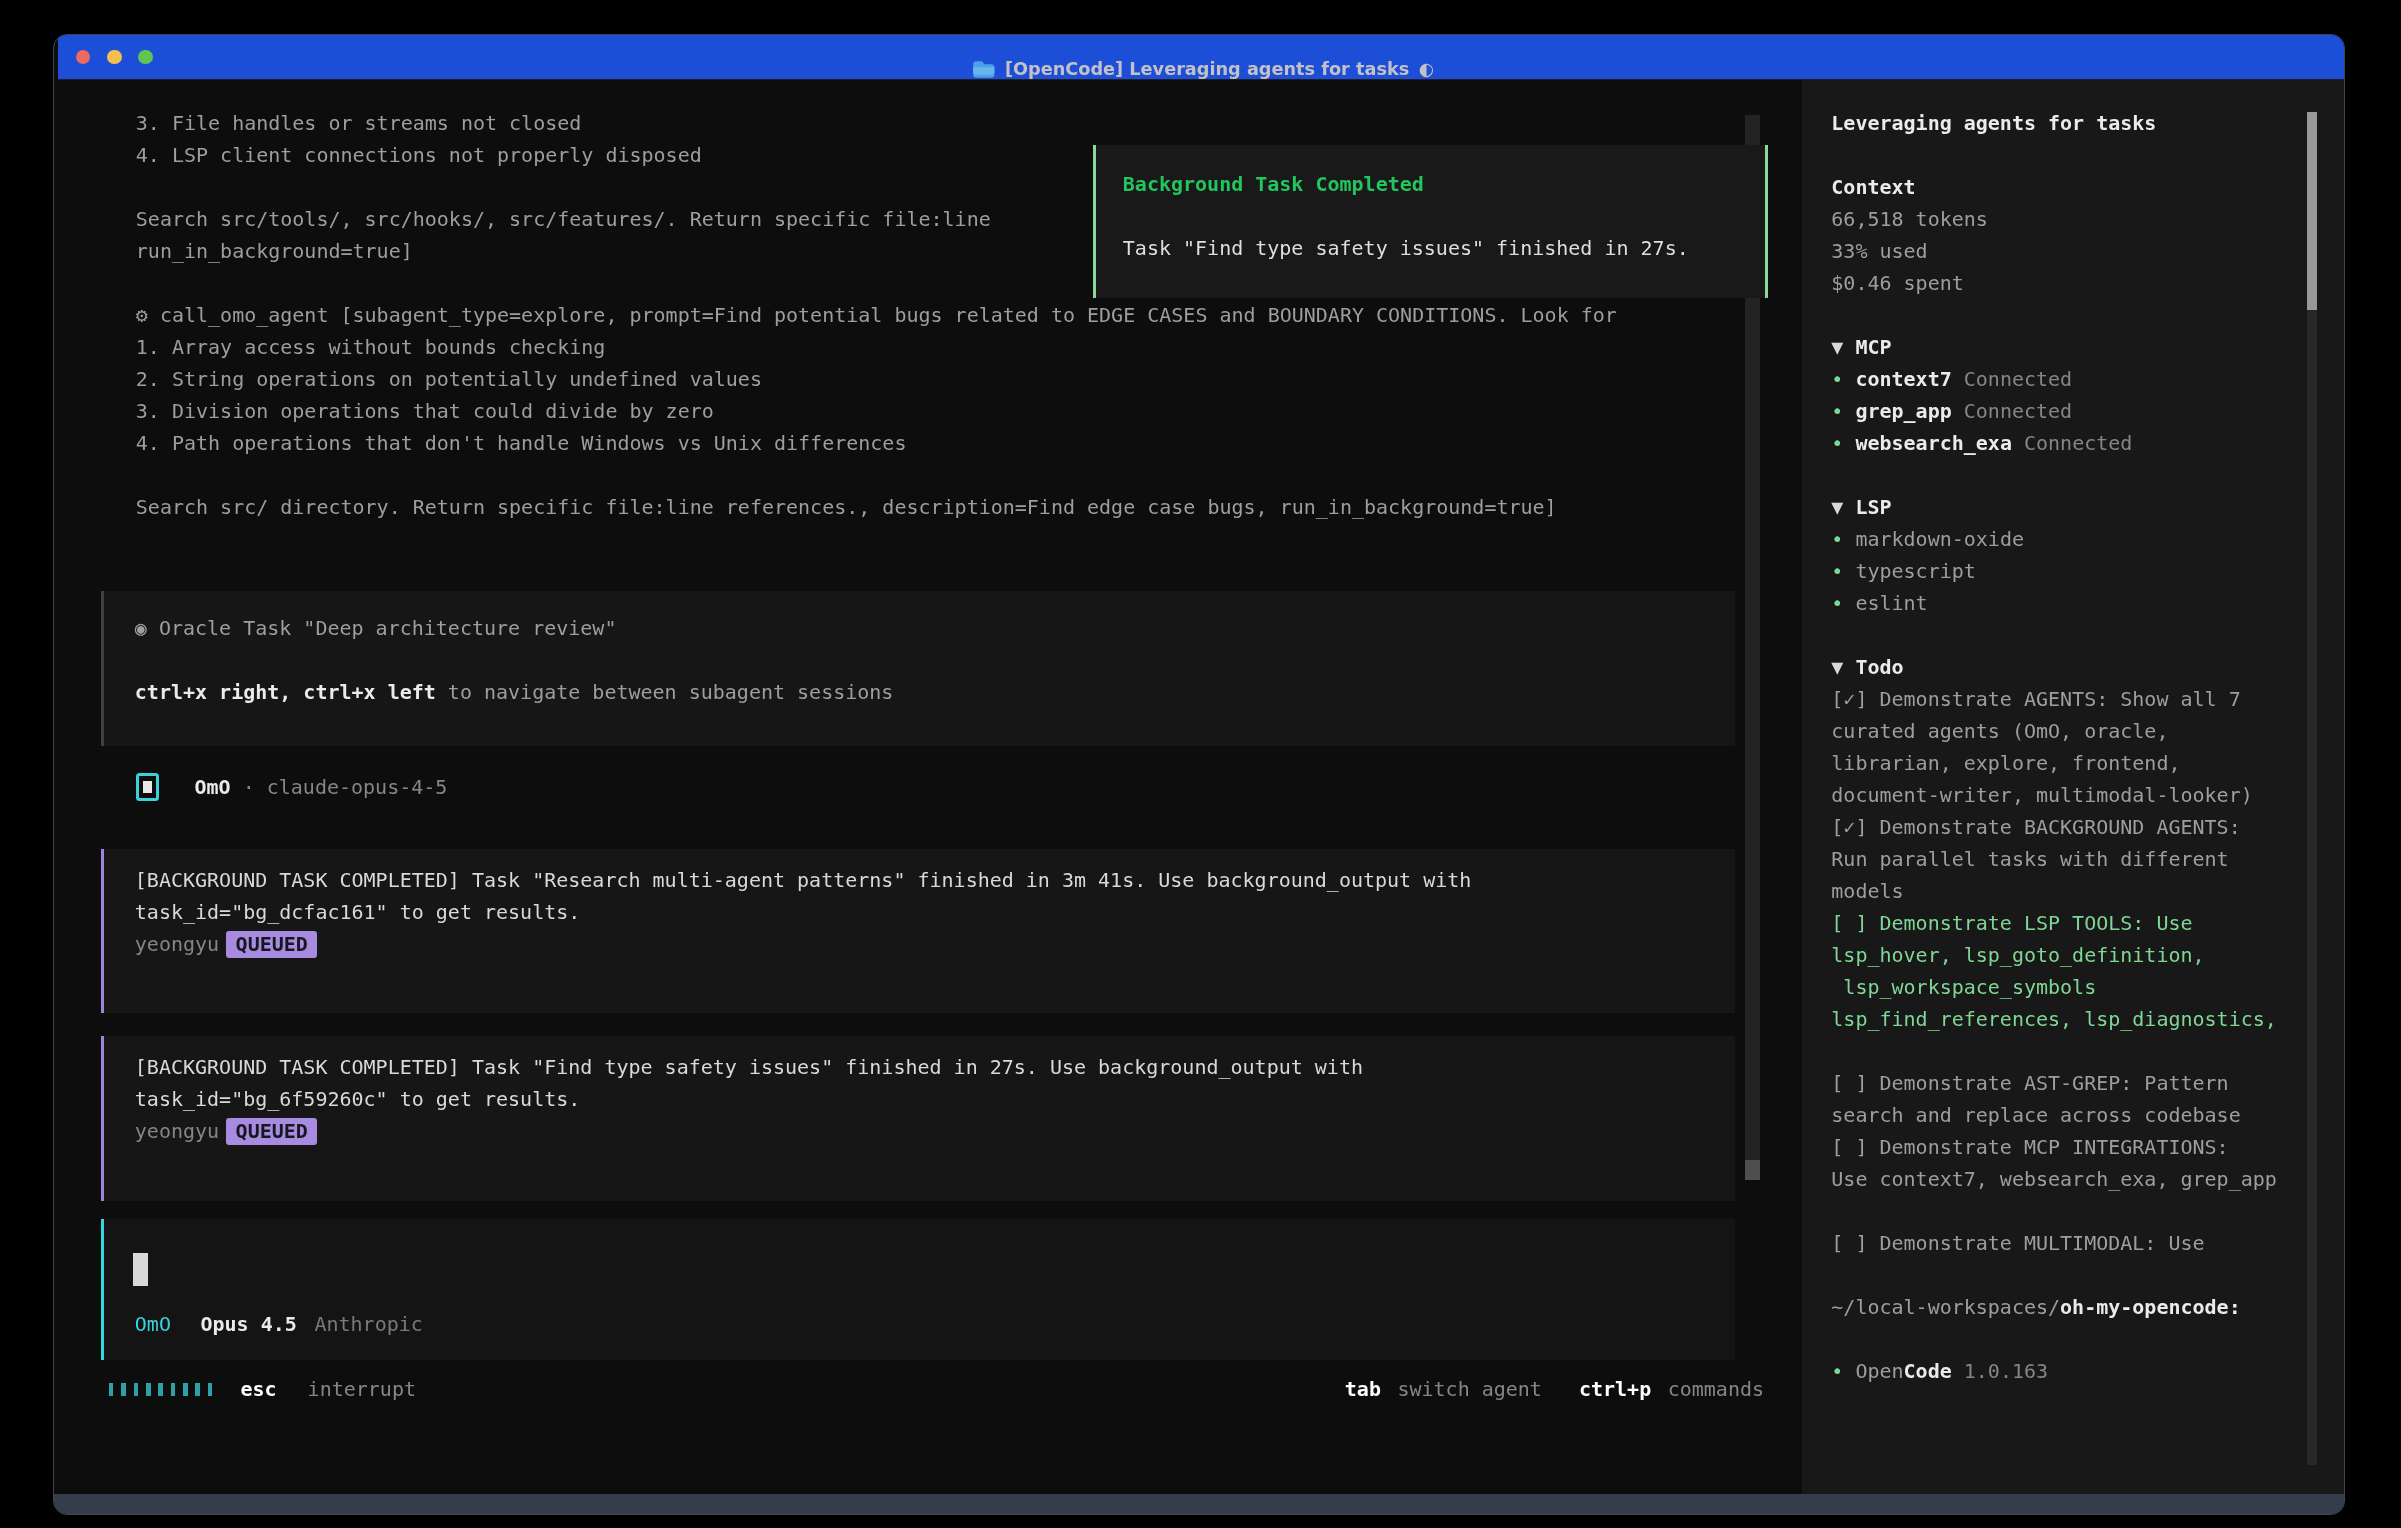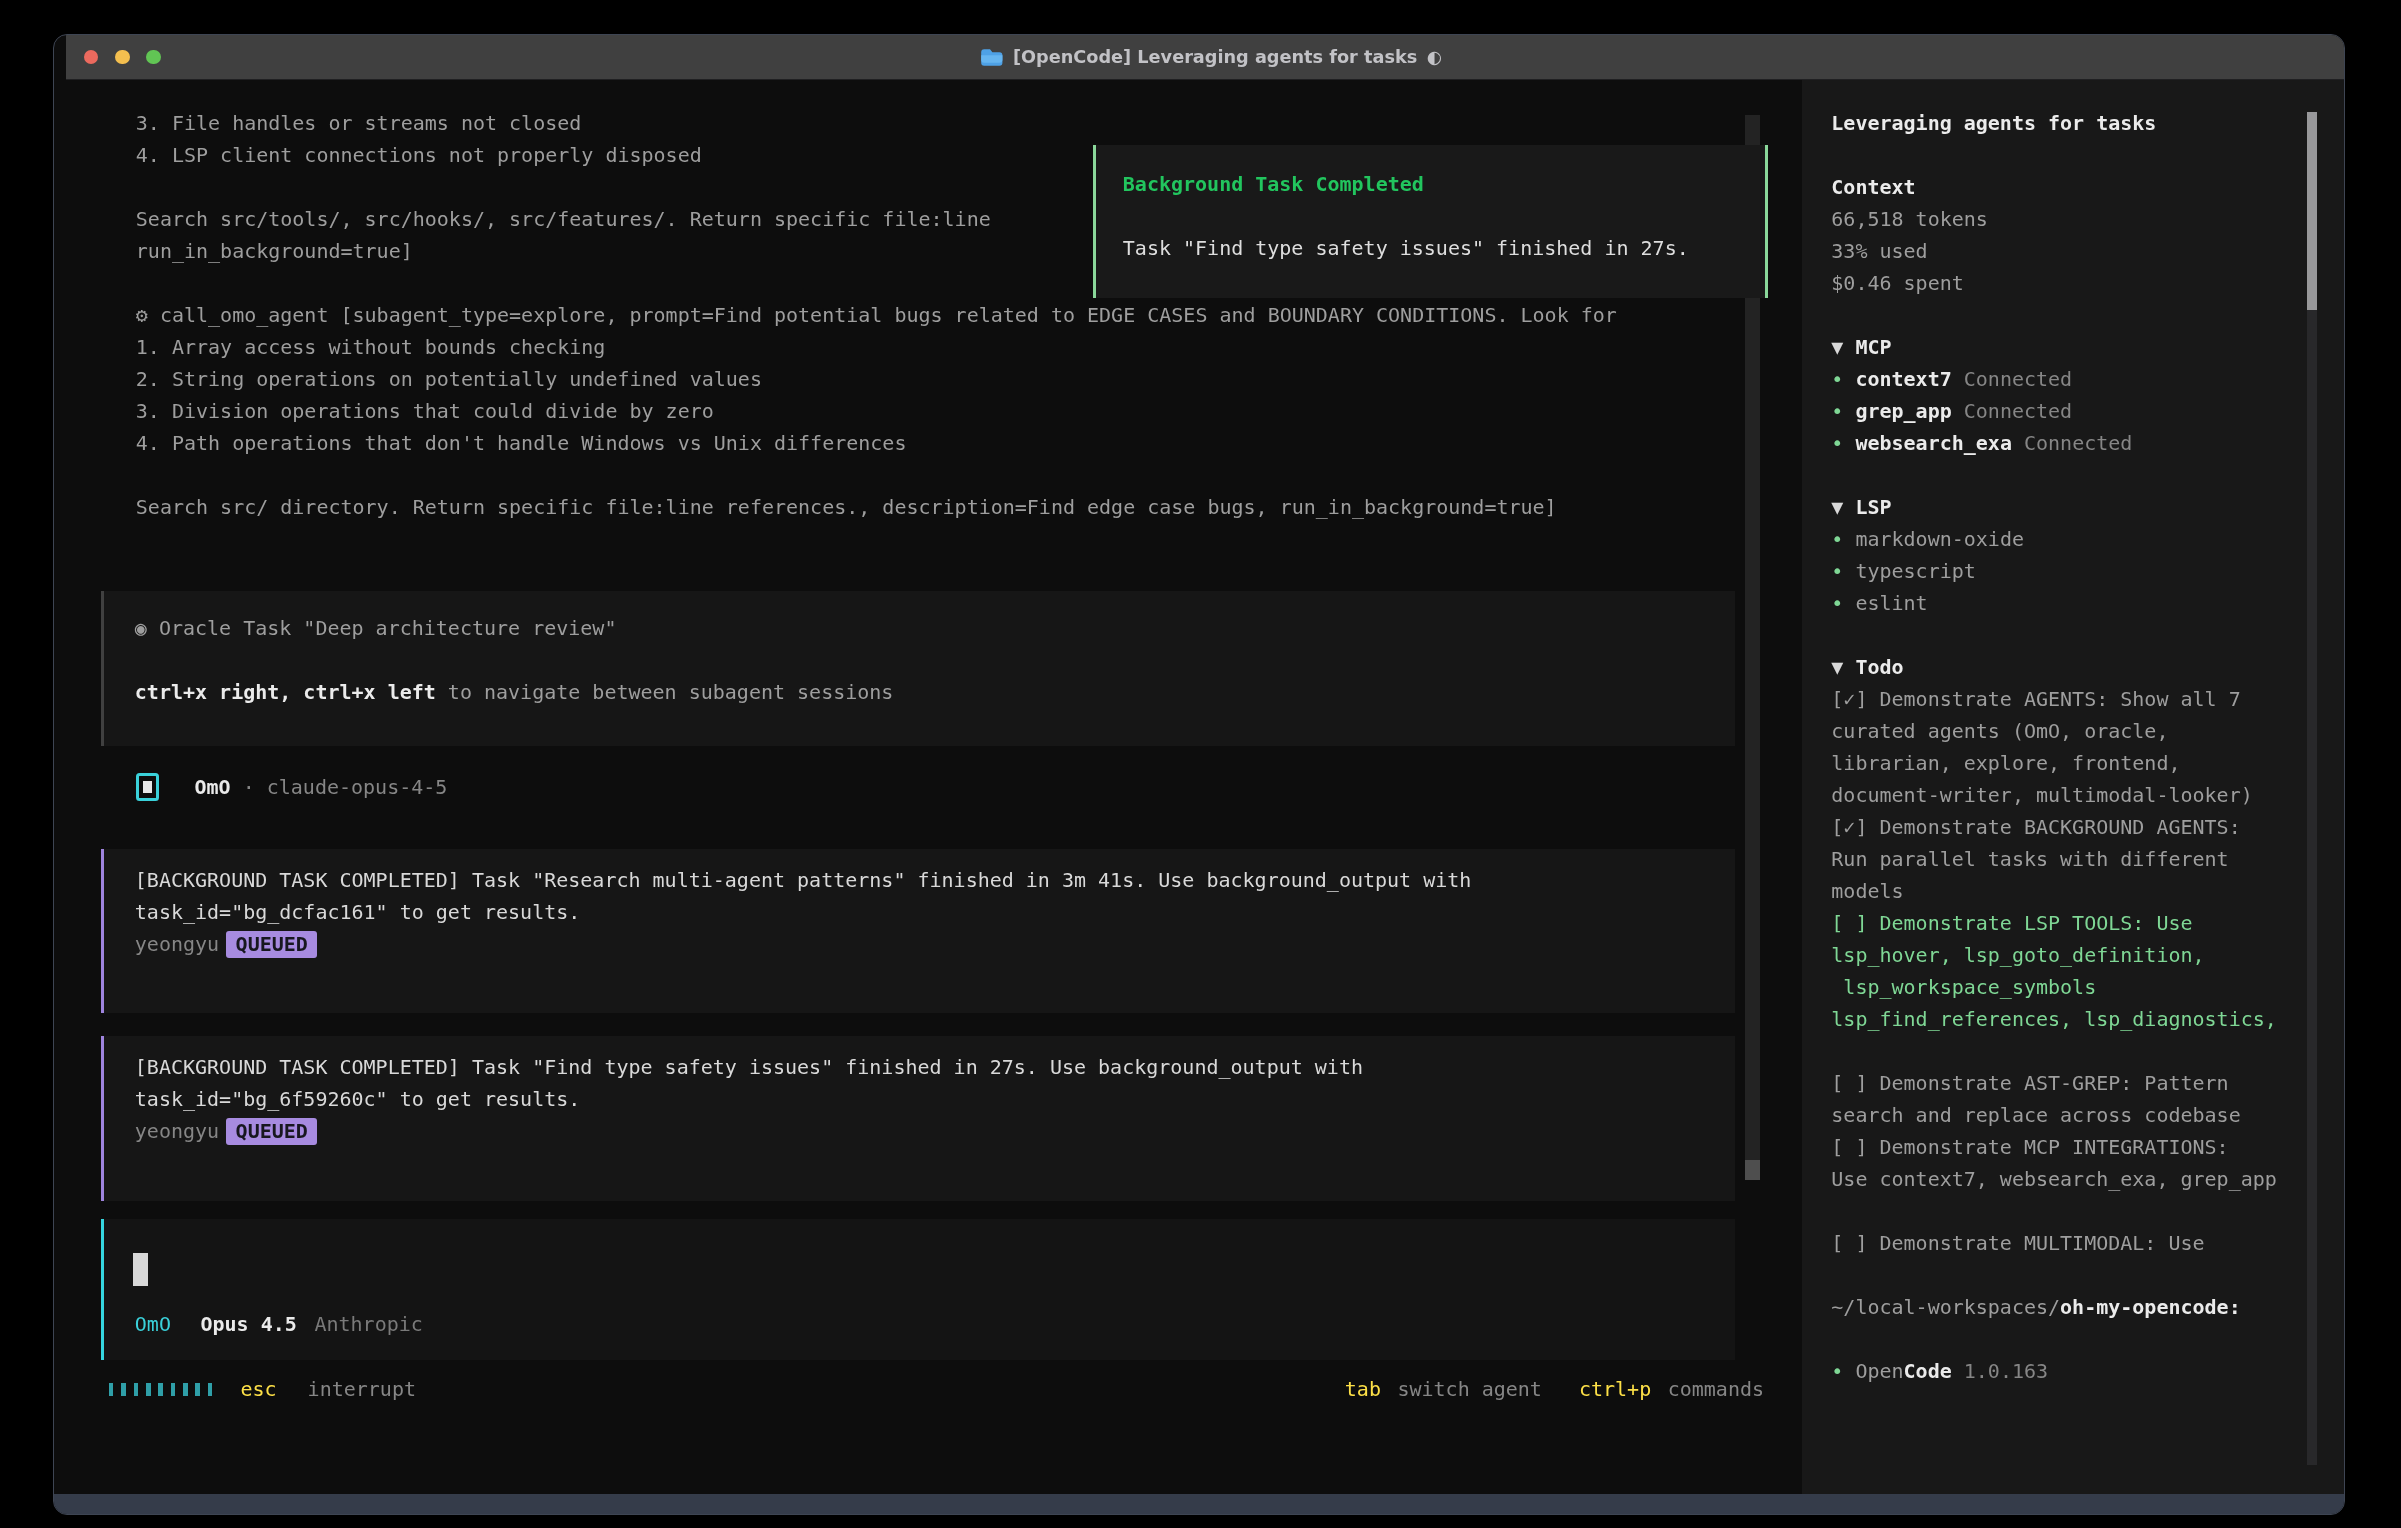--- a/index.html
+++ b/index.html
@@ -1,22 +1,22 @@
 <!DOCTYPE html>
 <html style="font-size:9.5px"><head>
 <meta charset="utf-8">
 <style>
   html,body{margin:0;padding:0;background:#000;}
   .stage{position:relative;width:2401px;height:1528px;background:#000;overflow:hidden;
          font-family:"DejaVu Sans Mono","DejaVu Sans","Liberation Mono",monospace;}
   .window{position:absolute;left:53px;top:34px;width:2292px;height:1481px;
           background:#0d0d0d;border:1.8px solid #3e4553;border-radius:14px;overflow:hidden;
           box-sizing:border-box;}
-  .titlebar{position:absolute;left:12px;top:0;width:100%;height:44px;background:#404040;
-            border-bottom:1.2px solid #202022;display:flex;align-items:center;justify-content:center;}
+  .titlebar{position:absolute;left:4px;top:0;width:100%;height:44px;background:#1d4ed8;
+            border-bottom:1.2px solid #202022;display:flex;align-items:flex-end;justify-content:center;}
   .lights{position:absolute;left:17.7px;top:0;height:44px;display:flex;align-items:center;gap:16.5px;}
   .light{width:14.8px;height:14.8px;border-radius:50%;}
   .light.red{background:#ec6a5e;} .light.yellow{background:#f4bf4f;} .light.green{background:#61c554;}
   .titletext{display:flex;align-items:center;gap:9.5px;color:#c2c2c6;font-weight:bold;
              font-size:17.7px;font-family:"DejaVu Sans","Liberation Sans",sans-serif;}
   .moon{font-size:17.7px;color:#c2c2c6;}
   .content{position:absolute;left:1.8px;top:45px;width:2288px;height:1415px;}
   .footerband{position:absolute;left:0;bottom:0;width:100%;height:20px;background:#353c4a;z-index:30;}
 
   
@@ -47,21 +47,21 @@
             border-left:3.5px solid #35d6e0;box-sizing:border-box;}
   .cursor{position:absolute;left:29px;top:34px;width:15.4px;height:33px;background:#d8d8d8;}
   .input-footer{position:absolute;left:31px;top:89px;height:32px;display:flex;align-items:center;font-size:20px;}
   .input-footer .agent{color:#3ad1da;} .input-footer .model{color:#ebebeb;font-weight:bold;margin-left:29.5px;}
   .input-footer .provider{color:#7a7a7a;margin-left:17.7px;}
 
   .statusbar{position:absolute;left:0;top:1293px;width:1712px;height:32px;font-size:20px;}
   .status-left{position:absolute;left:53px;top:0;height:32px;display:flex;align-items:center;}
   .dots{display:flex;gap:7.7px;margin-right:28px;}
   .dot{width:4.7px;height:13px;background:#2f9fa8;}
-  .key{color:#fde047;font-weight:normal;} .keylabel{color:#868686;margin-left:31px;}
+  .key{color:#ffffff;font-weight:bold;} .keylabel{color:#868686;margin-left:31px;}
   .status-right{position:absolute;left:1289px;top:0;height:32px;display:flex;align-items:center;}
   .status-right .keylabel{margin-left:16.5px;} .status-right .gap{width:37px;}
 
   .main-scroll-track{position:absolute;left:1689px;top:35px;width:15.4px;height:1065px;background:#232323;}
   .main-scroll-thumb{position:absolute;left:0;bottom:0;width:15.4px;height:20px;background:#4e4e4e;}
 
   .sidebar{position:absolute;left:1746px;top:0;width:542px;height:1415px;background:#181818;box-sizing:border-box;}
   .sidebar-lines{position:absolute;left:29.5px;top:27px;width:467px;}
   .side-scroll-track{position:absolute;left:505px;top:32px;width:10.6px;height:1353px;background:#28282a;}
   .side-scroll-thumb{position:absolute;left:0;top:0;width:10.6px;height:198px;background:#98989a;}

